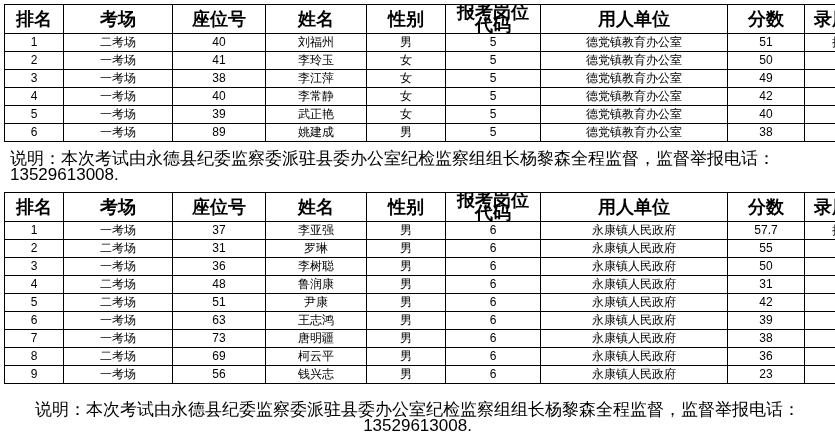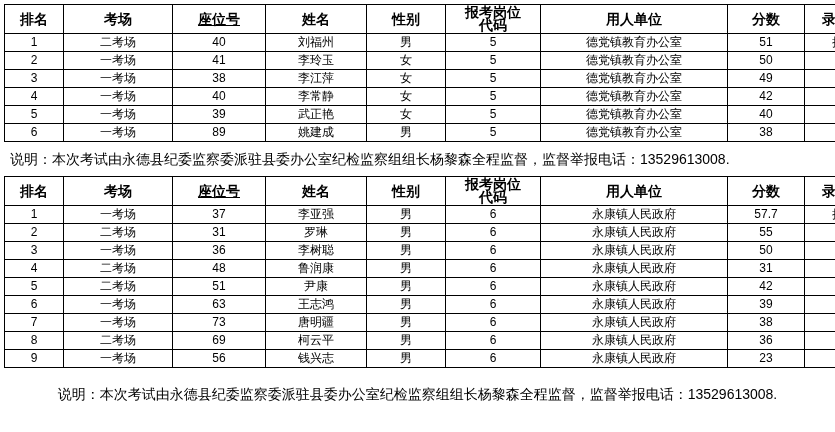--- a/index.html
+++ b/index.html
@@ -35,39 +35,39 @@
     font-weight: normal;
     padding: 0;
     height: 17px;
     line-height: 15px;
     font-size: 12px;
     white-space: nowrap;
     overflow: hidden;
   }
   table.grid thead th {
     height: 28px;
-    font-size: 14px;
+    font-size: 18px;
     font-weight: bold;
     line-height: 14px;
   }
   .col-rank   { width: 58px; }
   .col-room   { width: 108px; }
-  .col-seat   { width: 92px; text-decoration: underline; }
+  .col-seat   { width: 92px; }
   .col-name   { width: 100px; }
   .col-gender { width: 78px; margin-left: 34px; }
   .col-post   { width: 94px; }
   .col-unit   { width: 186px; }
   .col-score  { width: 76px; }
   .col-hire   { width: 90px; }
 
   td.rank { font-weight: bold; }
   .note-row {
     margin: 0;
     padding: 9px 6px 9px 6px;
-    font-size: 14px;
+    font-size: 17px;
     line-height: 16px;
     text-align: left;
     color: #000000;
   }
   .note-row.centered {
     text-align: center;
     padding-top: 18px;
   }
   .two-line {
     display: block;

